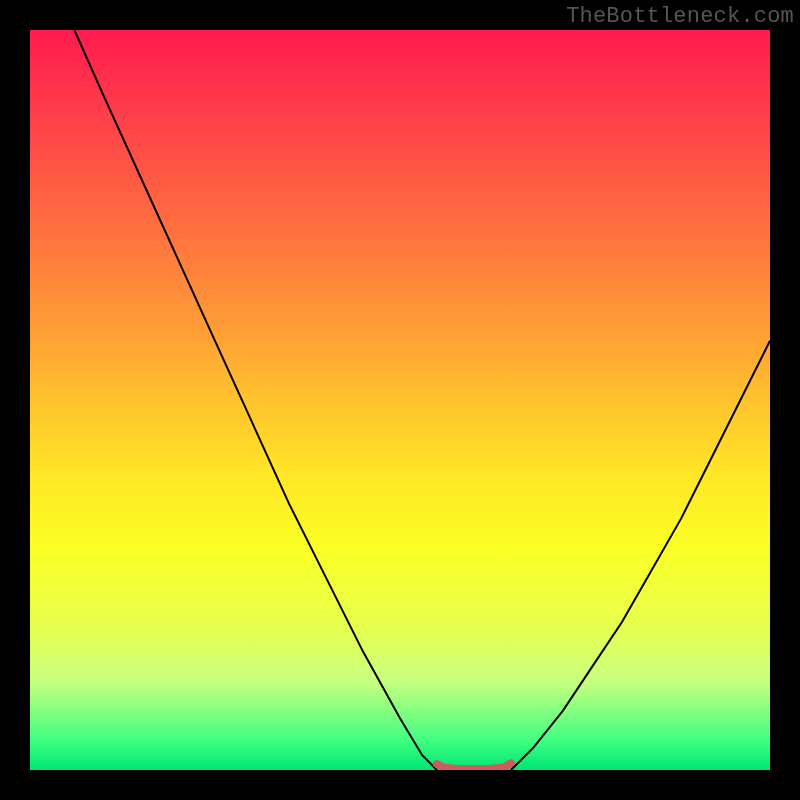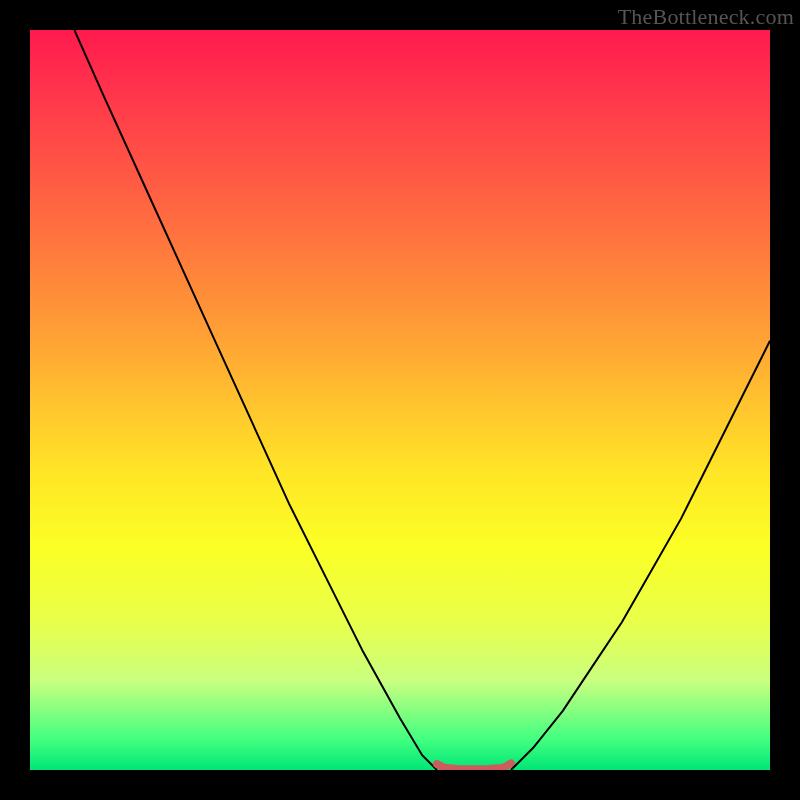--- a/index.html
+++ b/index.html
@@ -23,21 +23,21 @@
       #e8ff4a 80%,
       #c9ff80 88%,
       #40ff80 96%,
       #00e676 100%
     );
   }
   .watermark {
     position: absolute;
     top: 4px;
     right: 6px;
-    font-family: Liberation Serif, serif;
+    font-family: Liberation Mono, monospace;
     font-size: 22px;
     color: #555;
     letter-spacing: 0.2px;
     z-index: 10;
   }
   svg.curve { position: absolute; left: 0; top: 0; width: 740px; height: 740px; }
 </style>
 </head>
 <body>
 

